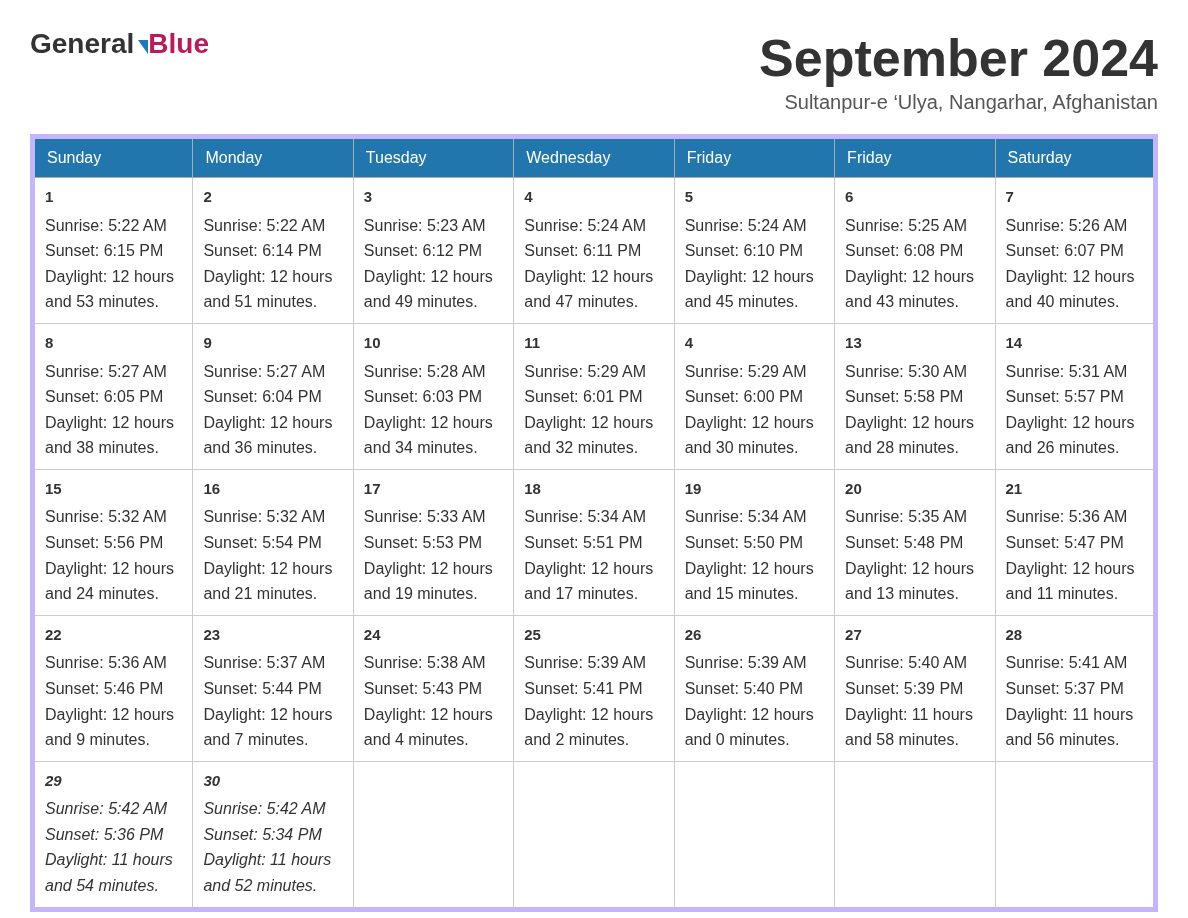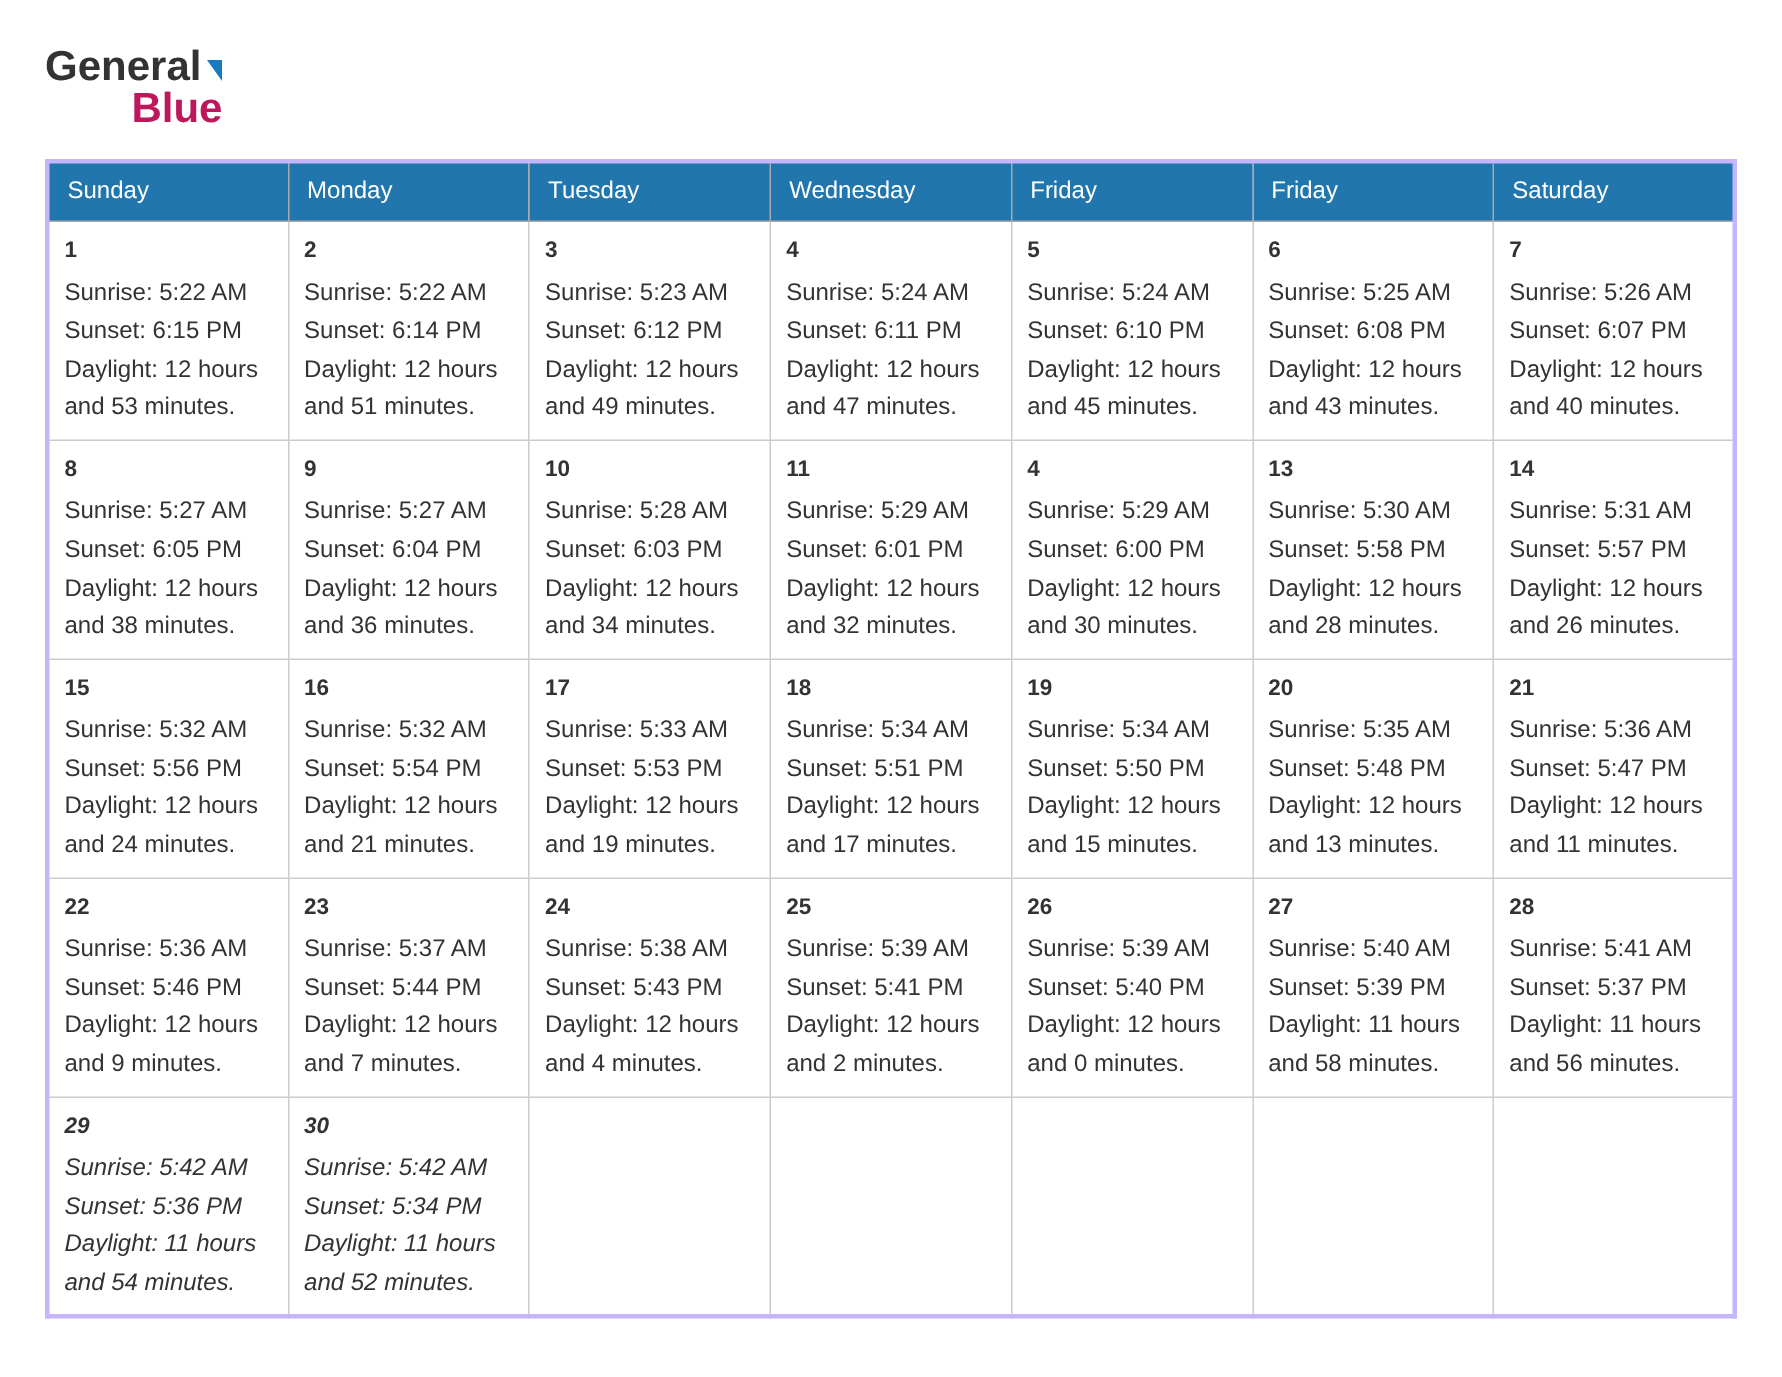--- a/index.html
+++ b/index.html
@@ -11,22 +11,22 @@
       min-height: 918px;
     }
     .header-section {
       display: flex;
       justify-content: space-between;
       align-items: flex-start;
       margin-bottom: 20px;
     }
     .logo {
       display: flex;
-      flex-direction: column;
-      align-items: flex-end;
+      flex-direction: row;
+      align-items: center;
     }
     .logo-general {
       font-size: 28px;
       font-weight: bold;
       color: #333;
       line-height: 1;
     }
     .logo-blue {
       font-size: 28px;
       font-weight: bold;
@@ -53,21 +53,21 @@
       line-height: 1.1;
     }
     .location-title {
       font-size: 20px;
       color: #555;
       margin-top: 4px;
     }
     .calendar-table {
       width: 100%;
       border-collapse: collapse;
-      border: 3px solid #c4b5fd;
+      border: 5px solid #c4b5fd;
       padding-left: 28px;
     }
     .calendar-table th {
       background-color: #2176ae;
       color: #fff;
       padding: 10px 12px;
       font-size: 16px;
       font-weight: normal;
       text-align: left;
       border: 1px solid #aaa;
@@ -102,20 +102,24 @@
   </style>
 </head>
 <body>
 
 <div class="header-section">
   <div class="logo">
     <div>
       <span class="logo-general">General</span><span class="logo-triangle"></span>
     </div>
     <div class="logo-blue">Blue</div>
+  </div>
+  <div class="title-section">
+    <div class="month-title">September 2024</div>
+    <div class="location-title">Sultanpur-e ‘Ulya, Nangarhar, Afghanistan</div>
   </div>
 </div>
 
 <table class="calendar-table">
   <thead>
     <tr>
       <th>Sunday</th>
       <th>Monday</th>
       <th>Tuesday</th>
       <th>Wednesday</th>

